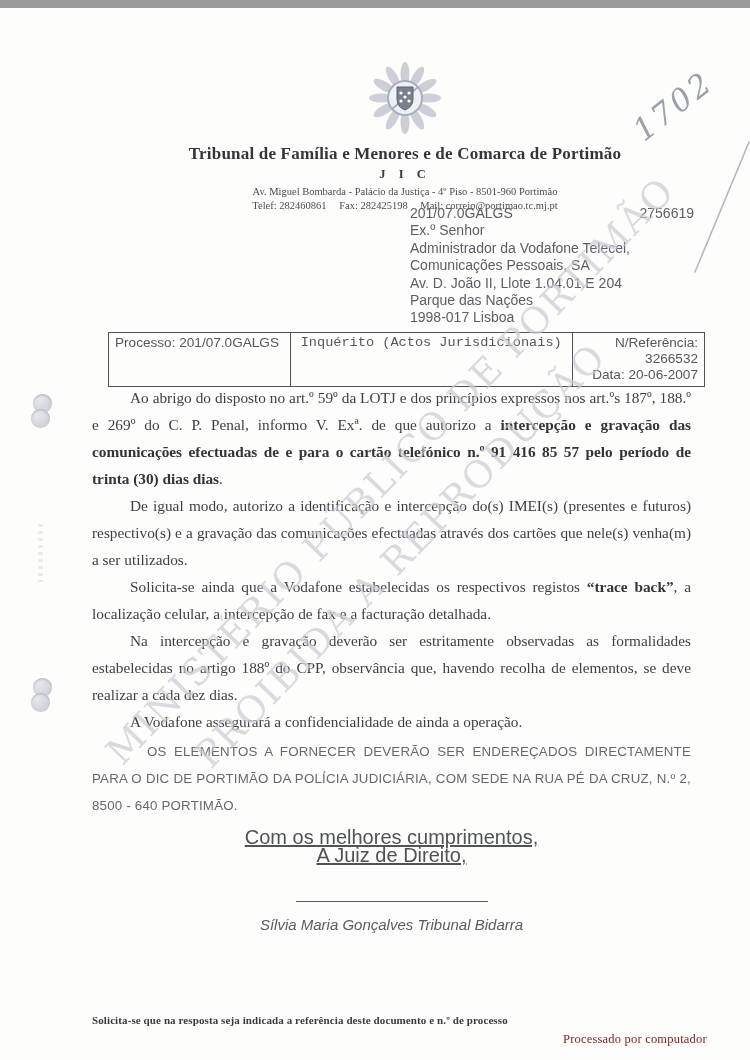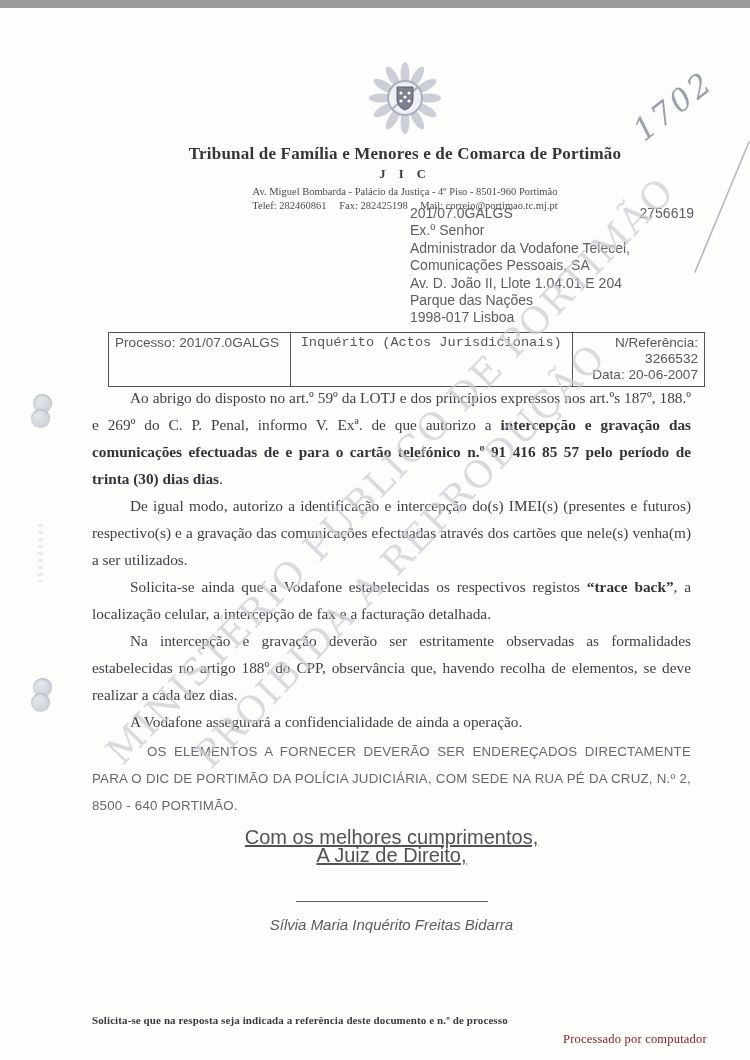--- a/index.html
+++ b/index.html
@@ -176,21 +176,21 @@
     <p><span>Ao abrigo do disposto no art.º 59º da LOTJ e dos princípios expressos nos art.ºs 187º, 188.º e 269º do C. P. Penal, informo V. Exª. de que autorizo a </span><b>intercepção e gravação das comunicações efectuadas de e para o cartão telefónico n.º 91 416 85 57 pelo período de trinta (30) dias dias</b><span>.</span></p>
     <p>De igual modo, autorizo a identificação e intercepção do(s) IMEI(s) (presentes e futuros) respectivo(s) e a gravação das comunicações efectuadas através dos cartões que nele(s) venha(m) a ser utilizados.</p>
     <p><span>Solicita-se ainda que a Vodafone estabelecidas os respectivos registos </span><b>“trace back”</b><span>, a localização celular, a intercepção de fax e a facturação detalhada.</span></p>
     <p>Na intercepção e gravação deverão ser estritamente observadas as formalidades estabelecidas no artigo 188º do CPP, observância que, havendo recolha de elementos, se deve realizar a cada dez dias.</p>
     <p>A Vodafone assegurará a confidencialidade de ainda a operação.</p>
     <p class="p-caps">OS ELEMENTOS A FORNECER DEVERÃO SER ENDEREÇADOS DIRECTAMENTE PARA O DIC DE PORTIMÃO DA POLÍCIA JUDICIÁRIA, COM SEDE NA RUA PÉ DA CRUZ, N.º 2, 8500 - 640 PORTIMÃO.</p>
     <p class="closing">Com os melhores cumprimentos,</p>
     <p class="closing" style="margin-top:0 !important">A Juiz de Direito,</p>
     <div class="sig-block">
       <span class="sig-line"></span>
-      <div class="sig-name">Sílvia Maria Inquérito Freitas Bidarra</div>
+      <div class="sig-name">Sílvia Maria Gonçalves Tribunal Bidarra</div>
     </div>
   </div>
 
   <div class="watermark">
     <div>MINISTÉRIO PÚBLICO DE PORTIMÃO</div>
     <div>PROIBIDA A REPRODUÇÃO</div>
   </div>
 
   <div class="punch punch-top">
       <i></i>

